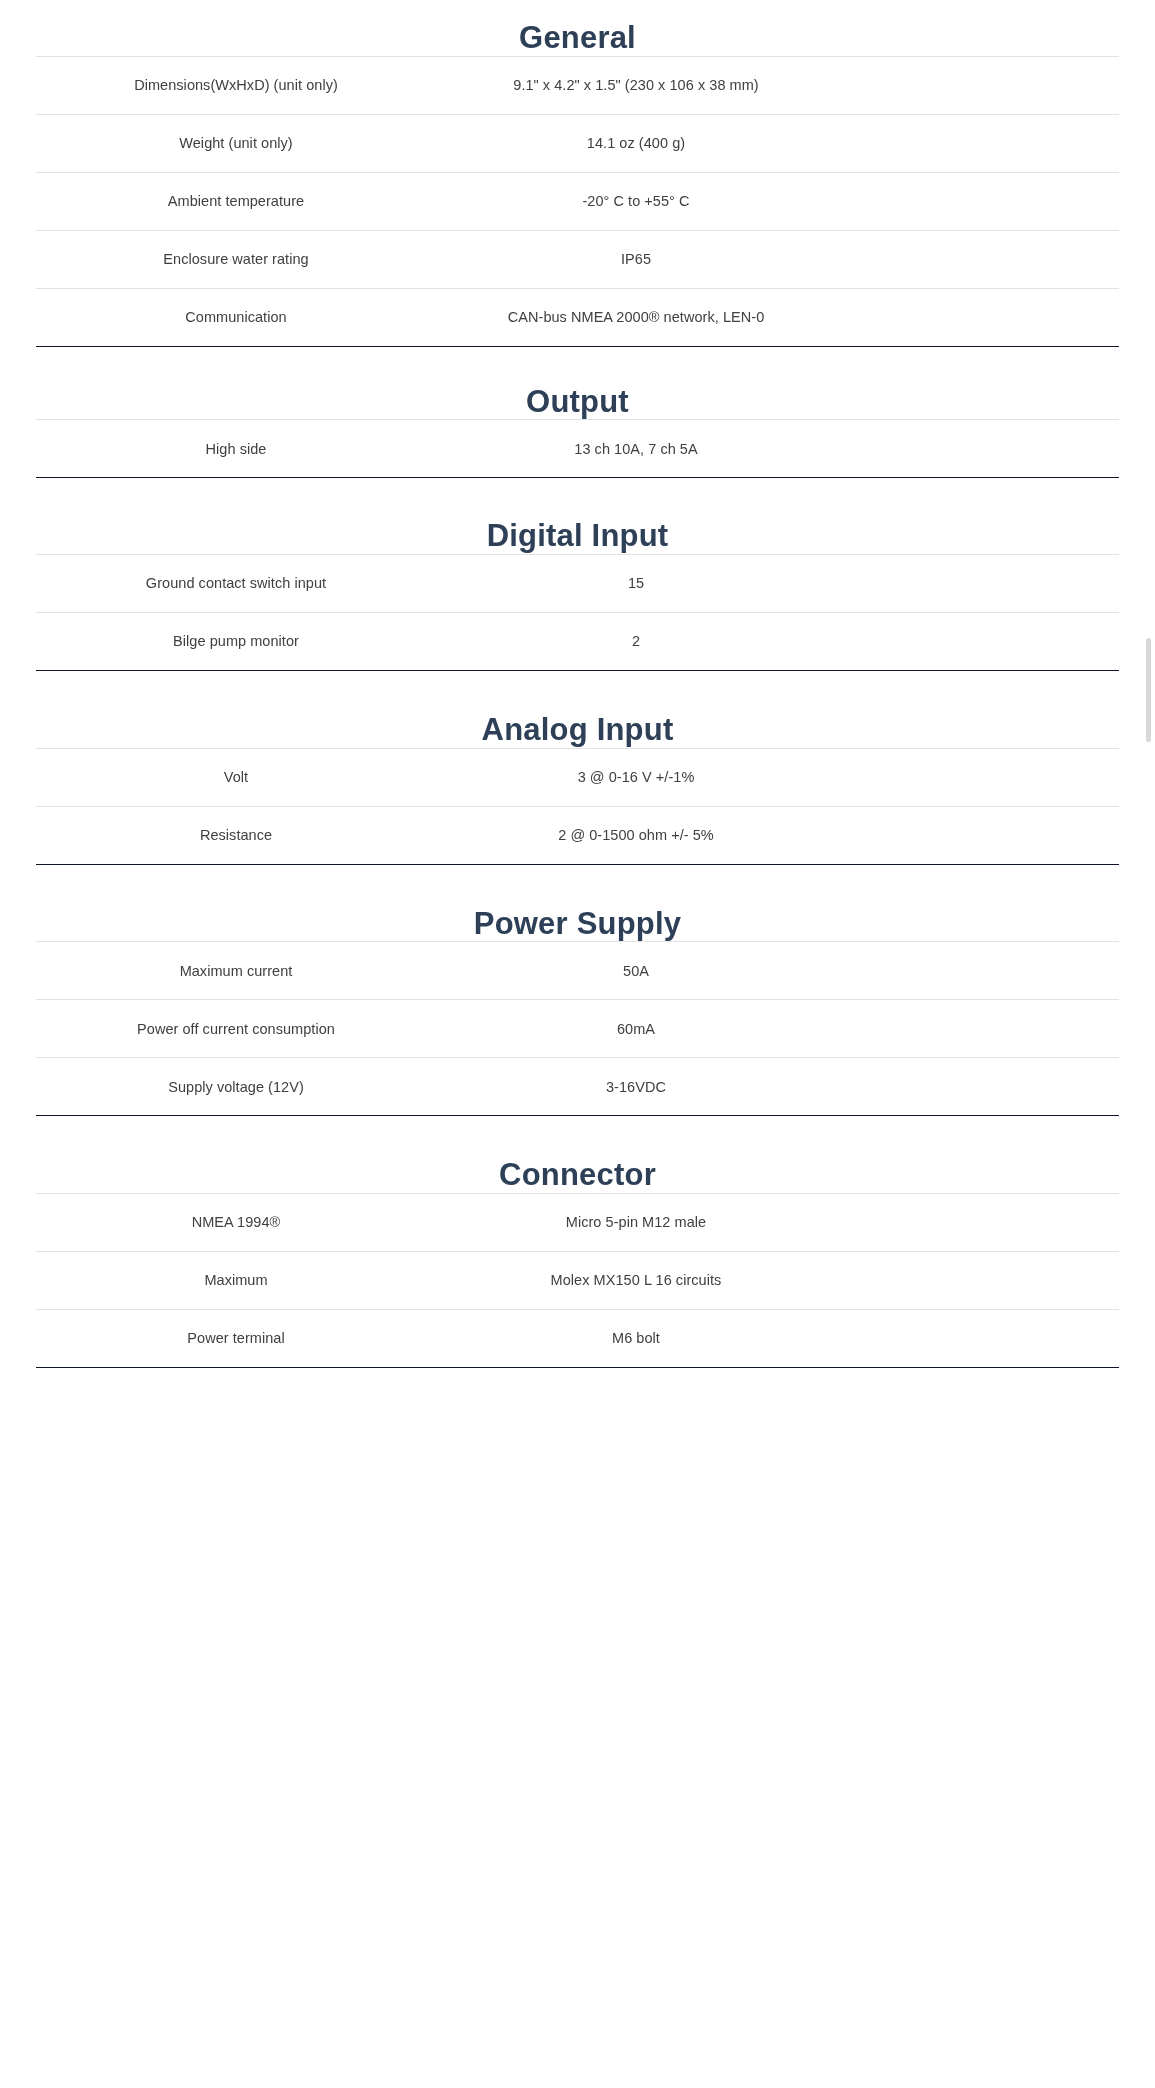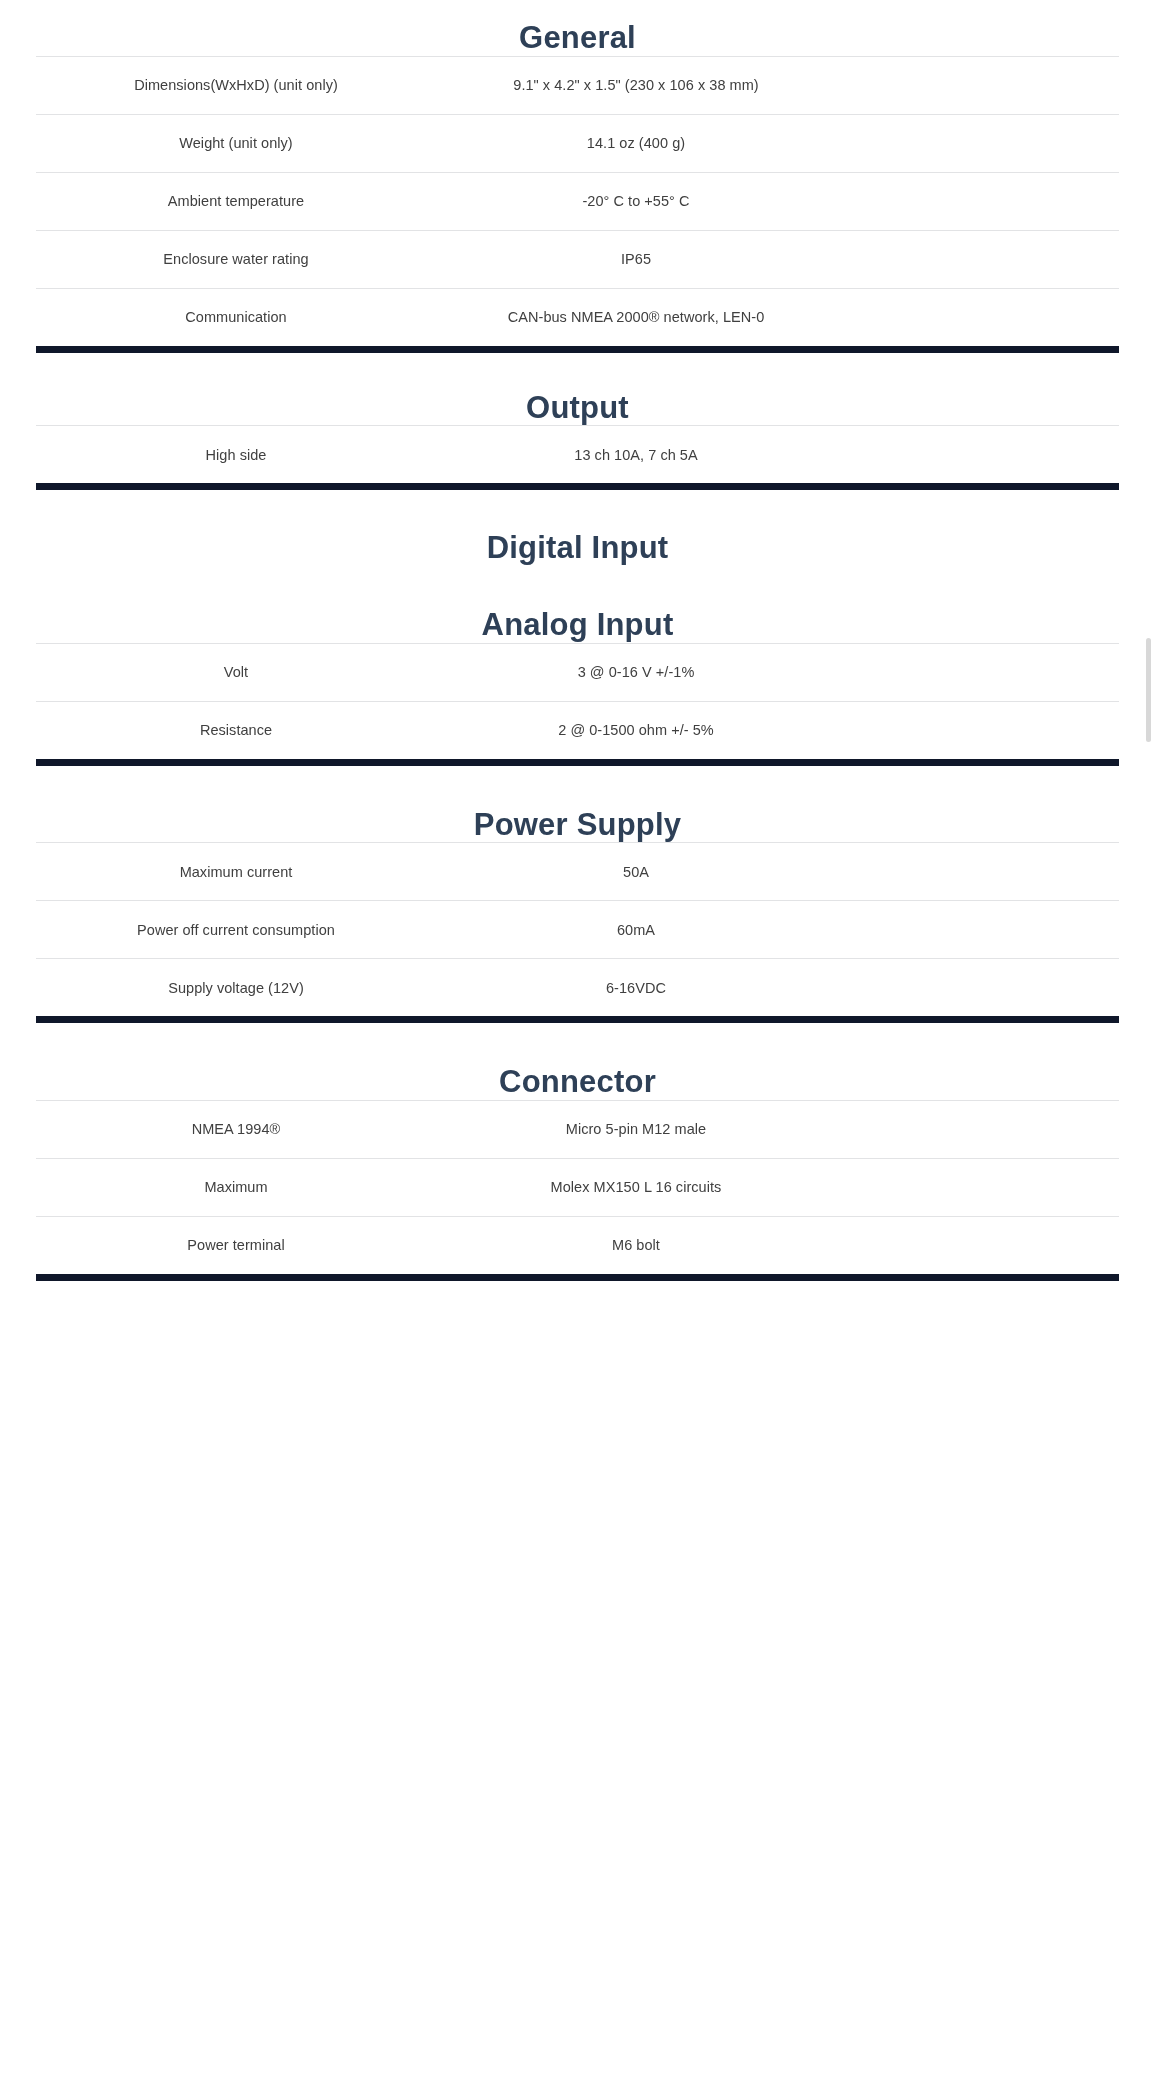--- a/index.html
+++ b/index.html
@@ -49,21 +49,21 @@
     width: 1083px;
     margin: 0 auto;
     border-collapse: collapse;
     table-layout: fixed;
   }
 
   .spec-table tr {
     border-top: 1px solid #e2e3e5;
   }
   .spec-table tr:last-child {
-    border-bottom: 7px solid #0f172a;
+    border-bottom: 1px solid #0f172a;
   }
 
   .spec-table td {
     padding: 0;
     height: 57px;
     vertical-align: middle;
     text-align: center;
     font-size: 14.5px;
     color: #404040;
     font-weight: 400;
@@ -160,20 +160,32 @@
           <td class="cell-value"><span>13 ch 10A, 7 ch 5A</span></td>
         </tr>
       </tbody>
     </table>
   </div>
 
   <div class="spec-section sec-digital-input">
     <div class="section-heading-wrap">
       <span class="section-heading">Digital Input</span>
     </div>
+    <table class="spec-table">
+      <tbody>
+        <tr>
+          <td class="cell-label">Ground contact switch input</td>
+          <td class="cell-value"><span>15</span></td>
+        </tr>
+        <tr>
+          <td class="cell-label">Bilge pump monitor</td>
+          <td class="cell-value"><span>2</span></td>
+        </tr>
+      </tbody>
+    </table>
   </div>
 
   <div class="spec-section sec-analog-input">
     <div class="section-heading-wrap">
       <span class="section-heading">Analog Input</span>
     </div>
     <table class="spec-table">
       <tbody>
         <tr>
           <td class="cell-label">Volt</td>
@@ -196,21 +208,21 @@
         <tr>
           <td class="cell-label">Maximum current</td>
           <td class="cell-value"><span>50A</span></td>
         </tr>
         <tr>
           <td class="cell-label">Power off current consumption</td>
           <td class="cell-value"><span>60mA</span></td>
         </tr>
         <tr>
           <td class="cell-label">Supply voltage (12V)</td>
-          <td class="cell-value"><span>6-16VDC</span></td>
+          <td class="cell-value"><span>3-16VDC</span></td>
         </tr>
       </tbody>
     </table>
   </div>
 
   <div class="spec-section sec-connector">
     <div class="section-heading-wrap">
       <span class="section-heading">Connector</span>
     </div>
     <table class="spec-table">

